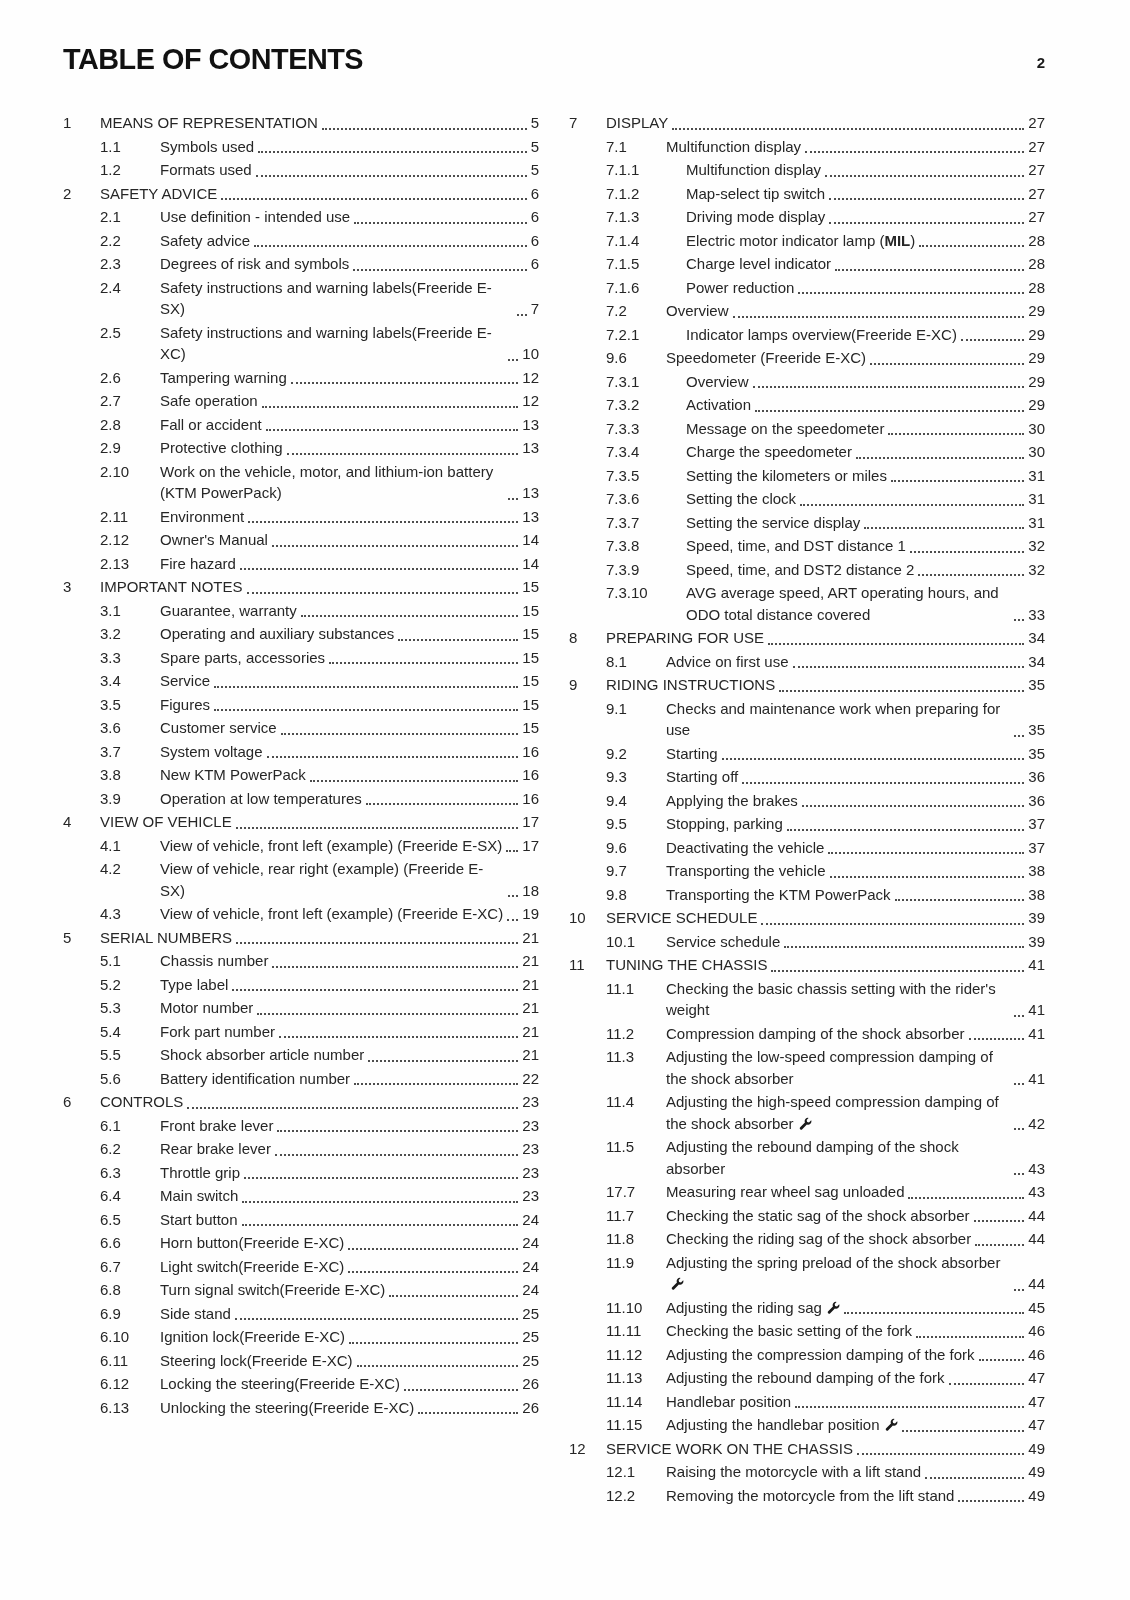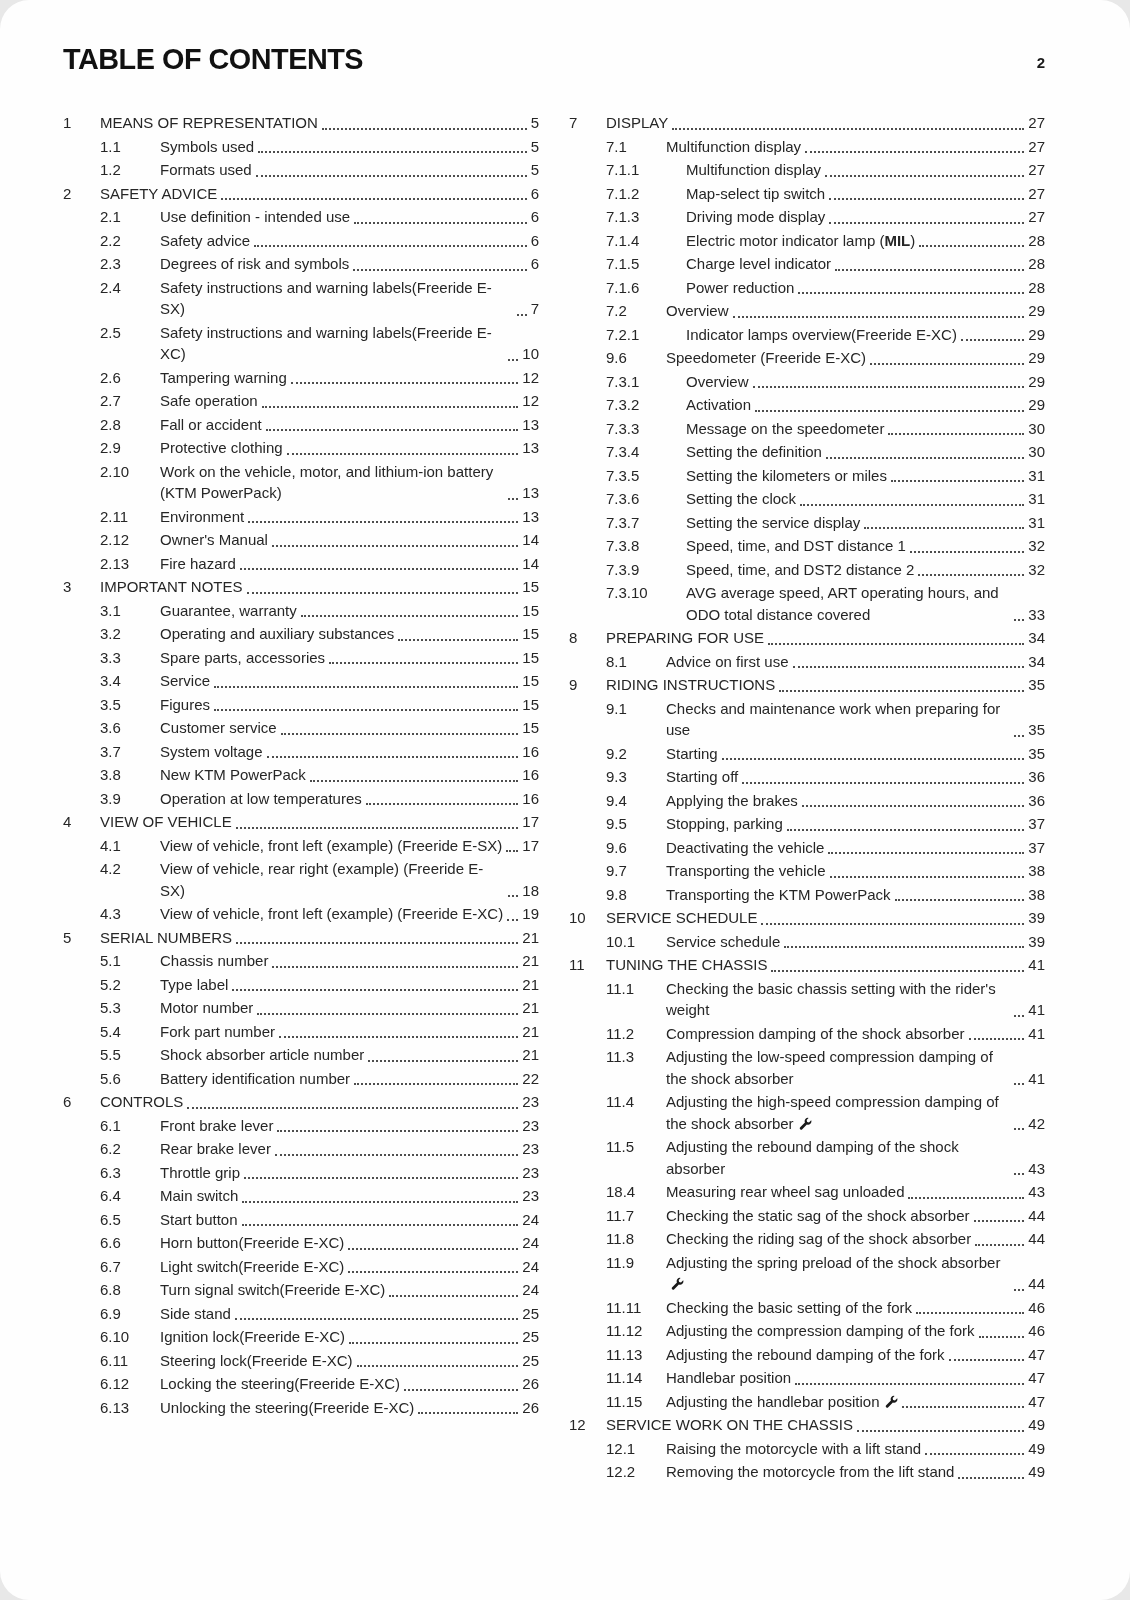--- a/index.html
+++ b/index.html
@@ -2,21 +2,20 @@
 <html><head>
 <meta charset="utf-8">
 <style>
   html,body { margin:0; padding:0; background:#e8e8e8; }
   .page {
     width:1130px; height:1600px; margin:0 auto; box-sizing:border-box;
     background:#fefefe; color:#262626;
     font-family:"Liberation Sans", sans-serif;
     padding:42px 85px 36px 63px;
     overflow:hidden;
-    border-radius:29px;
   }
   .page-header { display:flex; justify-content:space-between; align-items:flex-start; margin-bottom:36px; }
   .doc-title {
     margin:0; font-size:30px; font-weight:bold; letter-spacing:-0.5px; color:#111;
     transform:scaleX(0.96); transform-origin:left center;
   }
   .folio { font-size:15px; font-weight:bold; margin-top:12px; color:#1a1a1a; }
 
   .cols { display:flex; gap:30px; }
   .col { flex:1 1 0; min-width:0; }
@@ -639,21 +638,21 @@
     <span class="titleline">
       <span class="title">Message on the speedometer</span>
       <span class="leader"></span>
       <span class="page-ref">30</span>
     </span>
   </div>
 
   <div class="entry lvl3">
     <span class="num">7.3.4</span>
     <span class="titleline">
-      <span class="title">Setting the definition</span>
+      <span class="title">Charge the speedometer</span>
       <span class="leader"></span>
       <span class="page-ref">30</span>
     </span>
   </div>
 
   <div class="entry lvl3">
     <span class="num">7.3.5</span>
     <span class="titleline">
       <span class="title">Setting the kilometers or miles</span>
       <span class="leader"></span>
@@ -874,21 +873,21 @@
   <div class="entry lvl2">
     <span class="num">11.5</span>
     <span class="titleline">
       <span class="title">Adjusting the rebound damping of the shock absorber</span>
       <span class="leader"></span>
       <span class="page-ref">43</span>
     </span>
   </div>
 
   <div class="entry lvl2">
-    <span class="num">18.4</span>
+    <span class="num">17.7</span>
     <span class="titleline">
       <span class="title">Measuring rear wheel sag unloaded</span>
       <span class="leader"></span>
       <span class="page-ref">43</span>
     </span>
   </div>
 
   <div class="entry lvl2">
     <span class="num">11.7</span>
     <span class="titleline">
@@ -911,20 +910,30 @@
     <span class="num">11.9</span>
     <span class="titleline">
       <span class="title">Adjusting the spring preload of the shock absorber<svg class="wrench" viewBox="0 0 16 16">
                 <path fill="#1a1a1a" d="M11.8 1.1a4.1 4.1 0 0 0-4.5 5.6L1.5 12.5a1.75 1.75 0 1 0 2.5 2.5l5.7-5.8a4.1 4.1 0 0 0 5.3-5.2L12.3 6.7l-2.3-.6-.6-2.3 2.4-2.7z"></path>
               </svg></span>
       <span class="leader"></span>
       <span class="page-ref">44</span>
     </span>
   </div>
 
+  <div class="entry lvl2">
+    <span class="num">11.10</span>
+    <span class="titleline">
+      <span class="title">Adjusting the riding sag<svg class="wrench" viewBox="0 0 16 16">
+                <path fill="#1a1a1a" d="M11.8 1.1a4.1 4.1 0 0 0-4.5 5.6L1.5 12.5a1.75 1.75 0 1 0 2.5 2.5l5.7-5.8a4.1 4.1 0 0 0 5.3-5.2L12.3 6.7l-2.3-.6-.6-2.3 2.4-2.7z"></path>
+              </svg></span>
+      <span class="leader"></span>
+      <span class="page-ref">45</span>
+    </span>
+  </div>
 
   <div class="entry lvl2">
     <span class="num">11.11</span>
     <span class="titleline">
       <span class="title">Checking the basic setting of the fork</span>
       <span class="leader"></span>
       <span class="page-ref">46</span>
     </span>
   </div>
 

